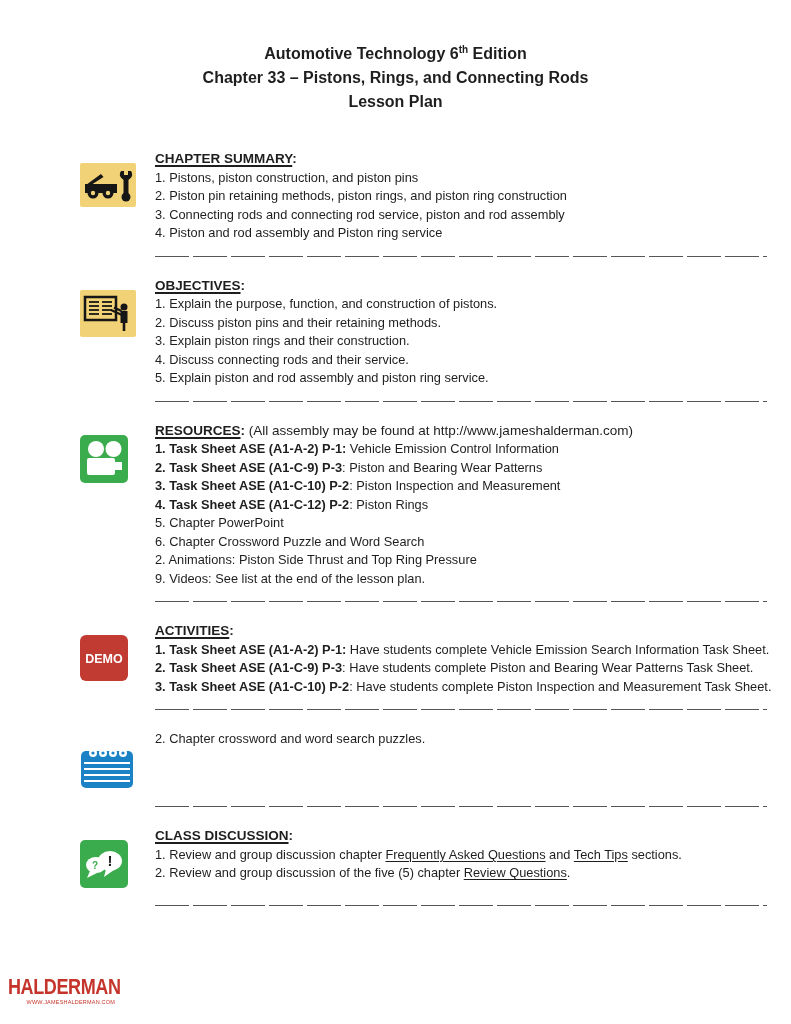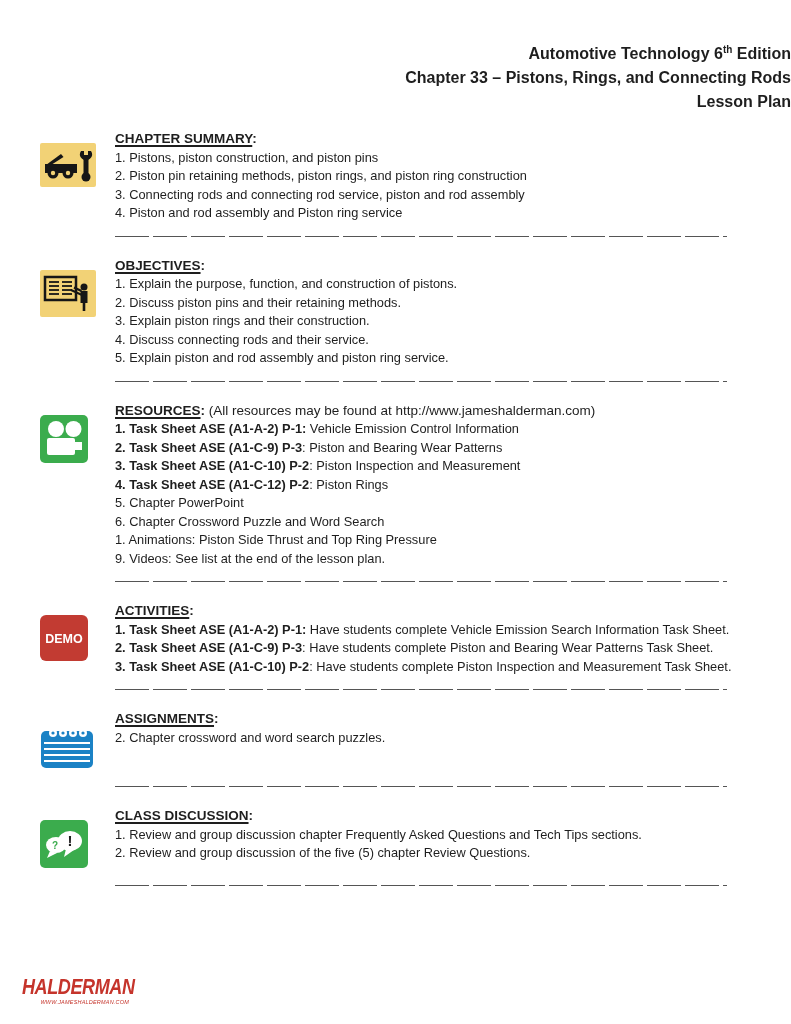--- a/index.html
+++ b/index.html
@@ -1,38 +1,38 @@
 <!DOCTYPE html>
 <html style="--c-yellow: #F2D276; --c-green: #3BAC4D; --c-red: #C23B32; --c-blue: #1B82C5; --c-logo_red: #C5342B; --c-text: #1E1E1E; --c-divider: #555555;"><head>
 <meta charset="utf-8">
 <style>
   html,body{margin:0;padding:0;}
   body{
     width:791px;height:1024px;position:relative;background:#ffffff;
     font-family:"Liberation Sans",sans-serif;color:var(--c-text,#1e1e1e);
     overflow:hidden;
   }
-  .title{padding-top:38px;text-align:right;font-weight:bold;font-size:16px;line-height:24px;}
+  .title{padding-top:38px;text-align:center;font-weight:bold;font-size:16px;line-height:24px;}
   .title sup{font-size:10px;}
-  .sections{margin-top:16px;}
+  .sections{margin-top:36px;padding-left:40px;}
   .section-row{display:flex;}
   .icon-cell{flex:0 0 115px;width:115px;box-sizing:border-box;padding-left:40px;padding-top:13px;}
   .icon{display:inline-block;line-height:0;}
   .content{font-size:12.8px;line-height:18.5px;}
   .sec-heading{font-size:13.5px;font-weight:bold;}
   .hu{text-decoration:underline;text-underline-offset:2px;text-decoration-thickness:1.5px;}
   .hn{font-weight:normal;}
   .item{white-space:nowrap;}
   .item .b{font-weight:bold;}
-  .item .u{text-underline-offset:2px;}
+  .item .u{text-decoration:underline;text-underline-offset:2px;}
   .divider{
     height:1px;width:612px;margin:13px 0 20px 115px;
     background:repeating-linear-gradient(to right,var(--c-divider,#555) 0 34px,transparent 34px 38px);
   }
-  .footer{position:absolute;left:22px;top:976px;color:var(--c-logo_red,#c5342b);font-style:italic;}
+  .footer{position:absolute;left:8px;top:976px;color:var(--c-logo_red,#c5342b);}
   .logo-text{font-weight:bold;font-size:22px;line-height:22px;letter-spacing:-0.5px;
     transform:scaleX(0.82);transform-origin:left center;white-space:nowrap;}
   .logo-sub{font-size:5.5px;margin-top:1px;width:107px;text-align:right;letter-spacing:0.2px;}
 </style>
 </head>
 <body>
 
 <div class="title">
   <div class="t-line"><span>Automotive Technology 6</span><sup>th</sup><span> Edition</span></div>
   <div class="t-line">Chapter 33 – Pistons, Rings, and Connecting Rods</div>
@@ -93,28 +93,28 @@
     <div class="divider"></div>
     <div class="section-row">
       <div class="icon-cell"><span class="icon"><svg width="48" height="48" viewBox="0 0 48 48">
       <rect width="48" height="48" rx="5" fill="var(--c-green)"></rect>
       <circle cx="16" cy="14" r="8" fill="#fff"></circle>
             <circle cx="33.5" cy="14" r="8" fill="#fff"></circle>
       <rect x="7" y="23" width="28" height="17" rx="2" fill="#fff"></rect>
       <rect x="35" y="27" width="7" height="8" fill="#fff"></rect>
           </svg></span></div>
       <div class="content">
-        <div class="sec-heading"><span class="hu">RESOURCES</span><span>:</span><span class="hn"> (All resources may be found at http://www.jameshalderman.com)</span></div>
+        <div class="sec-heading"><span class="hu">RESOURCES</span><span>:</span><span class="hn"> (All assembly may be found at http://www.jameshalderman.com)</span></div>
         <div class="item"><span class="b">1. Task Sheet ASE (A1-A-2) P-1:</span><span> Vehicle Emission Control Information</span></div>
         <div class="item"><span class="b">2. Task Sheet ASE (A1-C-9) P-3</span><span>: Piston and Bearing Wear Patterns</span></div>
         <div class="item"><span class="b">3. Task Sheet ASE (A1-C-10) P-2</span><span>: Piston Inspection and Measurement</span></div>
         <div class="item"><span class="b">4. Task Sheet ASE (A1-C-12) P-2</span><span>: Piston Rings</span></div>
         <div class="item"><span>5. Chapter PowerPoint</span></div>
         <div class="item"><span>6. Chapter Crossword Puzzle and Word Search</span></div>
-        <div class="item"><span>1. Animations: Piston Side Thrust and Top Ring Pressure</span></div>
+        <div class="item"><span>2. Animations: Piston Side Thrust and Top Ring Pressure</span></div>
         <div class="item"><span>9. Videos: See list at the end of the lesson plan.</span></div>
       </div>
     </div>
     <div class="divider"></div>
     <div class="section-row">
       <div class="icon-cell"><span class="icon"><svg width="48" height="46" viewBox="0 0 48 46">
       <rect width="48" height="46" rx="6" fill="var(--c-red)"></rect>
       <text x="24" y="28" text-anchor="middle" font-family="Liberation Sans, sans-serif" font-size="12.5" font-weight="bold" fill="#fff">DEMO</text>
           </svg></span></div>
       <div class="content">
@@ -141,21 +141,20 @@
               <circle cx="43" cy="10" r="1.6"></circle>
             </g>
       <g fill="#fff">
               <rect x="4" y="19" width="46" height="2"></rect>
               <rect x="4" y="25" width="46" height="2"></rect>
               <rect x="4" y="31" width="46" height="2"></rect>
               <rect x="4" y="37" width="46" height="2"></rect>
             </g>
           </svg></span></div>
       <div class="content">
-        <div class="sec-heading"><span class="hu">ASSIGNMENTS</span><span>:</span></div>
         <div class="item"><span>2. Chapter crossword and word search puzzles.</span></div>
       </div>
     </div>
     <div class="divider"></div>
     <div class="section-row">
       <div class="icon-cell"><span class="icon"><svg width="48" height="48" viewBox="0 0 48 48">
       <rect width="48" height="48" rx="5" fill="var(--c-green)"></rect>
       <ellipse cx="16" cy="25" rx="10" ry="8" fill="#fff"></ellipse>
       <path d="M10 31 L7 38 L17 33 Z" fill="#fff"></path>
       <text x="15" y="29" text-anchor="middle" font-size="10" font-weight="bold" fill="var(--c-green)" font-family="Liberation Sans, sans-serif">?</text>

